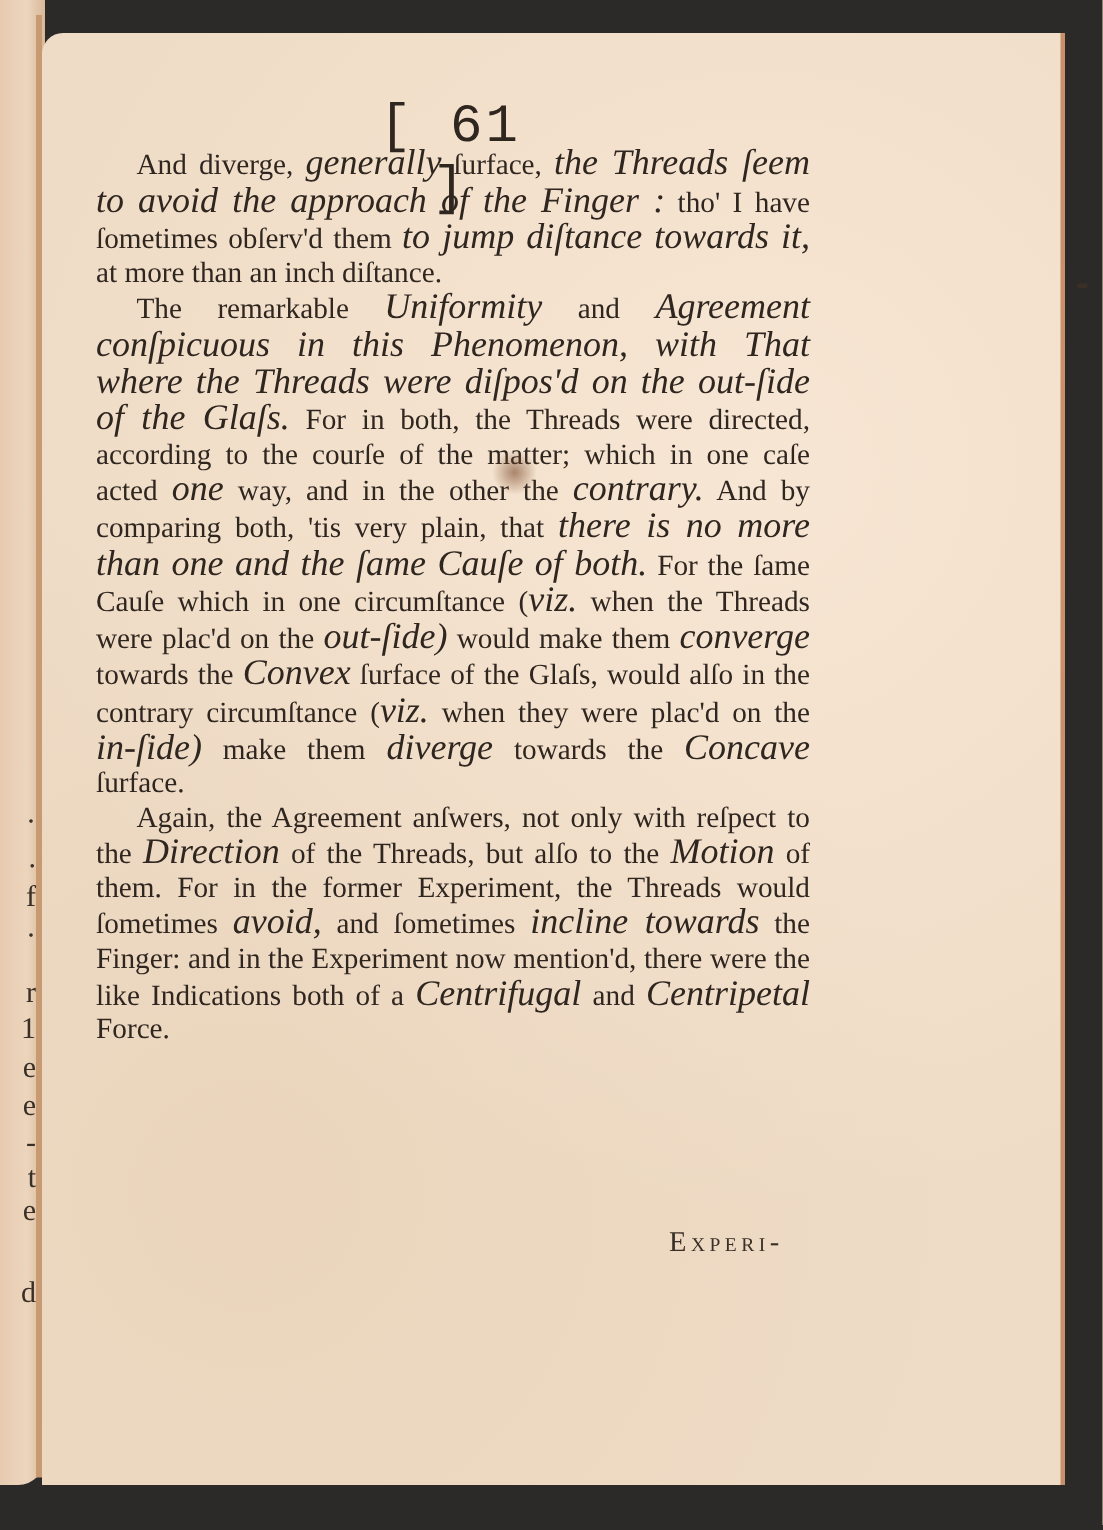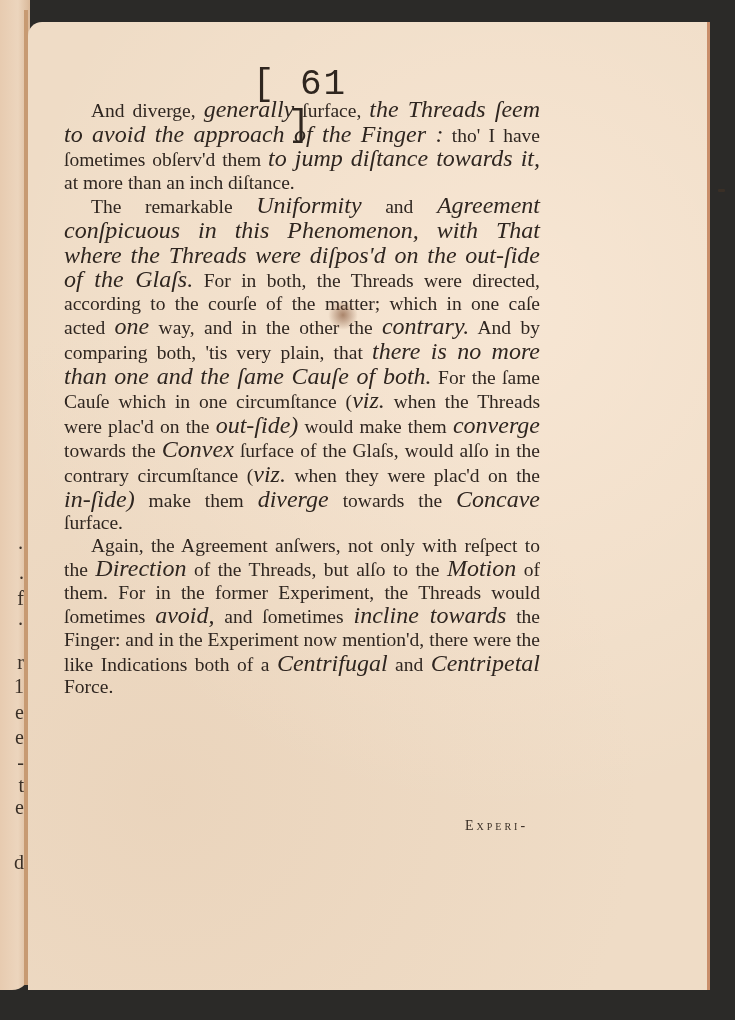--- a/index.html
+++ b/index.html
@@ -38,22 +38,22 @@
   .text {
     position:absolute; left:36px; top:76px; width:476px;
     color:#2f2620; font-size:19.5px; line-height:22.6px;
     text-align:justify;
   }
   .text p { margin:0; }
   .text .indent { text-indent:27px; }
   .text .gap { margin-top:20px; }
   .text i { font-style:italic; font-size:24px; }
   .catchword {
-    position:absolute; left:437px; top:796px;
-    font-size:14px; letter-spacing:3px; color:#3a2f26;
+    position:absolute; left:418px; top:796px;
+    font-size:19px; letter-spacing:3px; color:#3a2f26;
     font-variant:small-caps;
   }
   .stain {
     position:absolute; left:300px; top:278px; width:30px; height:30px;
     border-radius:50%;
     background:radial-gradient(circle, rgba(120,70,40,0.6) 0%, rgba(120,70,40,0) 70%);
   }
   .speck {
     position:absolute; left:690px; top:167px; width:7px; height:3px;
     background:#3a2f26; border-radius:1px;

